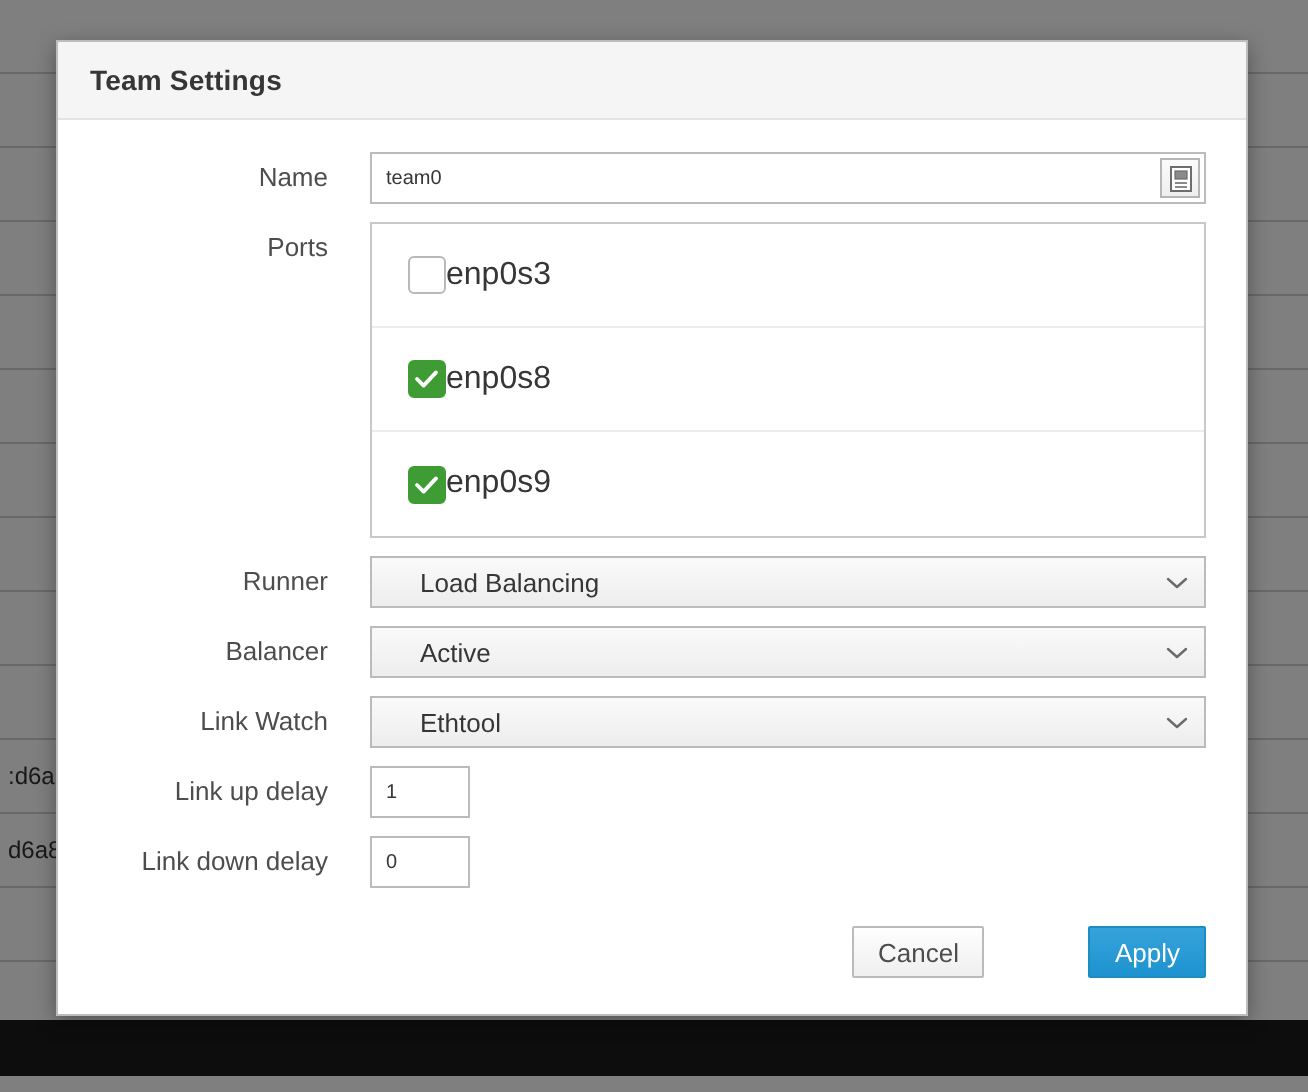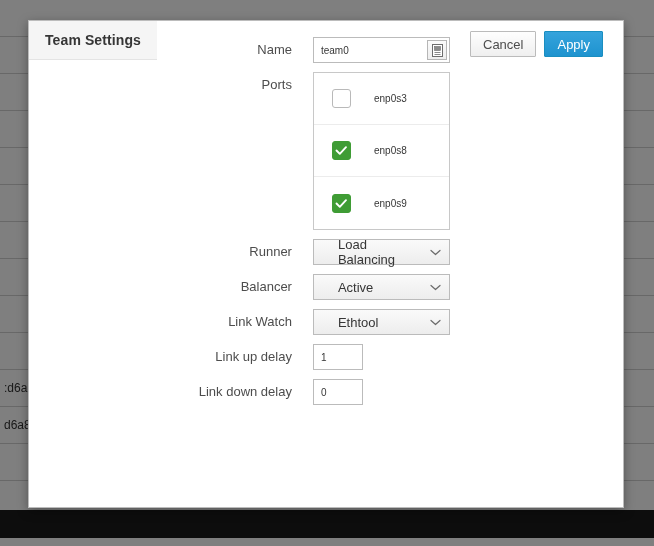--- a/index.html
+++ b/index.html
@@ -51,21 +51,21 @@
 
   
   #modal {
     position: absolute;
     left: 28px; top: 20px;
     width: 596px; height: 488px;
     background: #ffffff;
     border: 1px solid #bcbcbc;
     box-shadow: 0 3px 10px rgba(0,0,0,0.35);
     display: flex;
-    flex-direction: row;
+    flex-direction: column;
   }
   #modal-header {
     height: 39px;
     background: #f5f5f5;
     border-bottom: 1px solid #e4e4e4;
     display: flex;
     align-items: center;
     padding: 0 16px;
     flex: none;
   }
@@ -163,22 +163,21 @@
   .cb.off {
     border: 1px solid #b9b9b9;
     background: #ffffff;
   }
   .cb.on {
     background: #3f9c35;
     border: 1px solid #3f9c35;
   }
   .cb.on svg { display: block; }
   .port-label {
-    margin-left: 23px;
-    font-size: 10px;
+    font-size: 16px;
     color: #363636;
   }
 
   
   .select-box {
     position: relative;
     width: 100%;
     height: 26px;
     border: 1px solid #bbbbbb;
     background: linear-gradient(#fafafa,#ededed);
@@ -198,20 +197,21 @@
 
   
   .btn {
     height: 26px;
     min-width: 58px;
     font-size: 13px;
     font-family: "Liberation Sans", sans-serif;
     border-radius: 1px;
     cursor: pointer;
     padding: 0 12px;
+    margin-left: 44px;
   }
   .btn-default {
     border: 1px solid #bbbbbb;
     background: linear-gradient(#fefefe,#efefef);
     color: #4d4d4d;
     margin-right: 8px;
   }
   .btn-primary {
     border: 1px solid #1a8ec0;
     background: linear-gradient(#35a3dc,#1e93cf);

